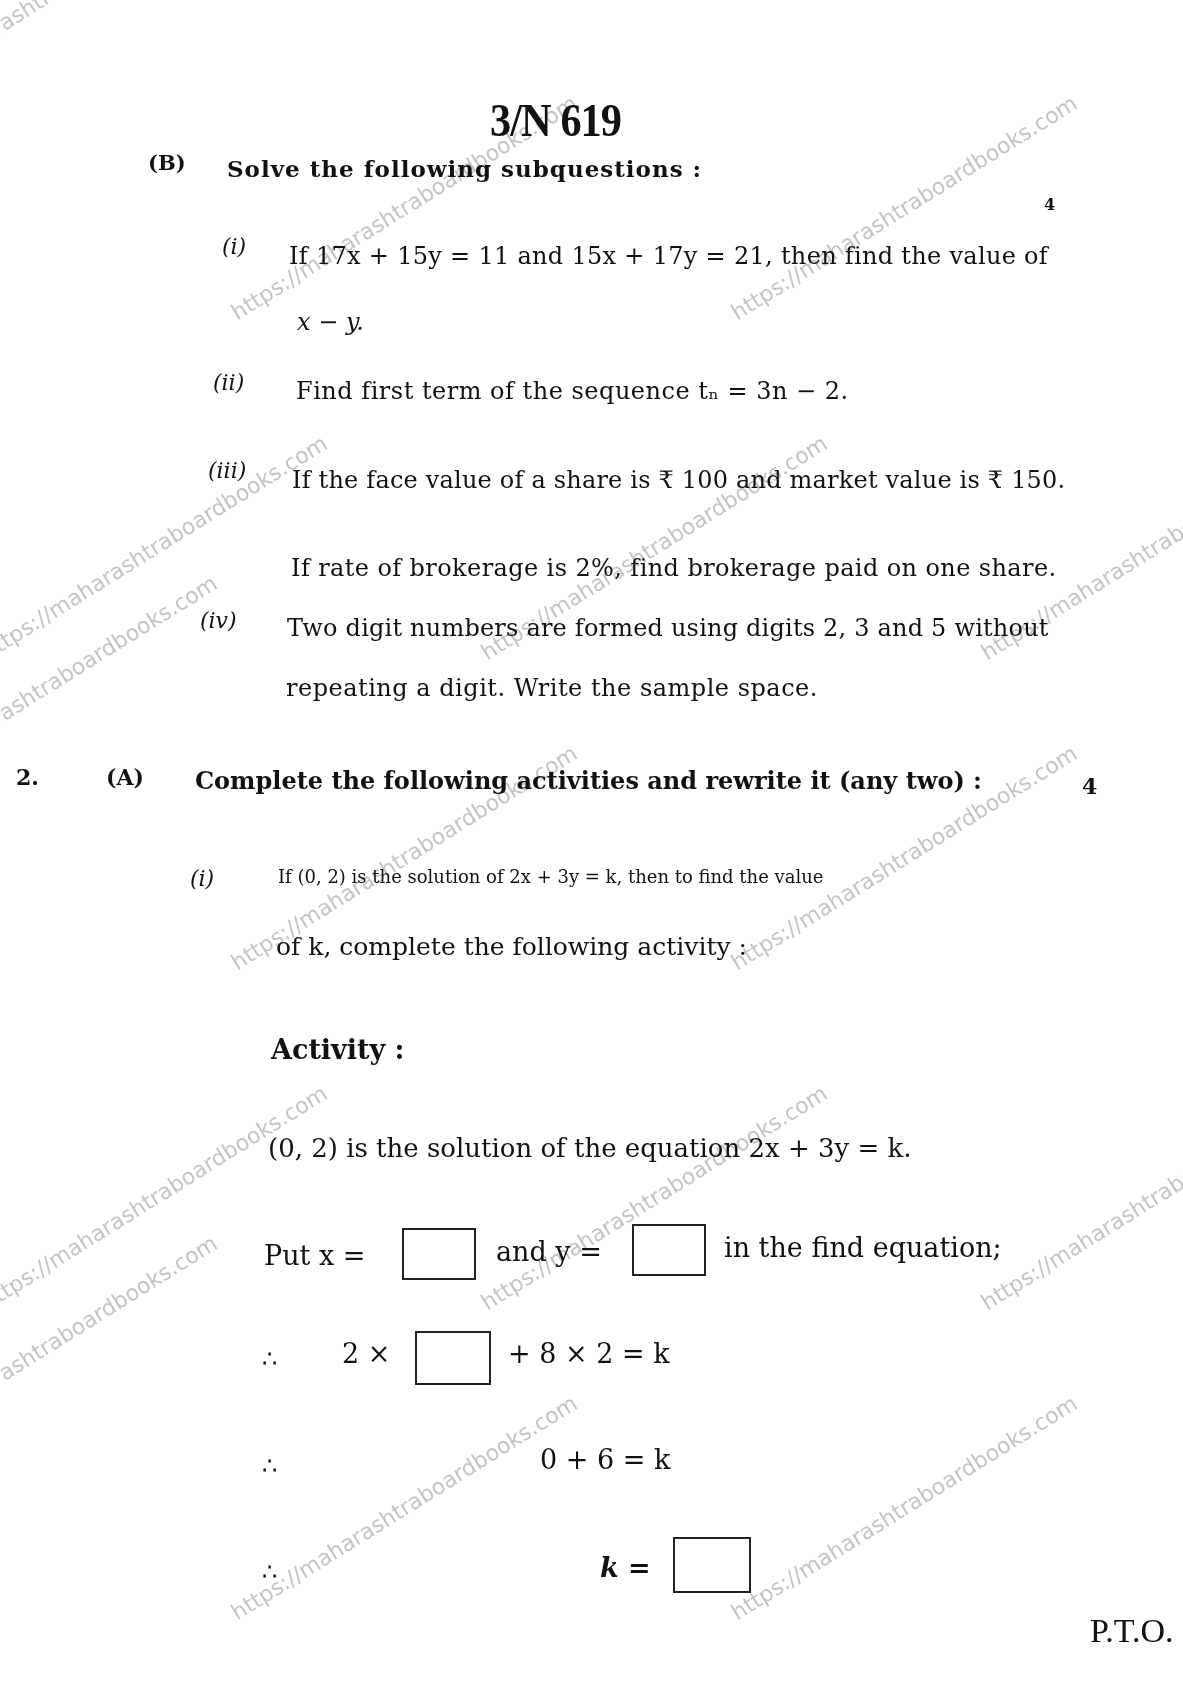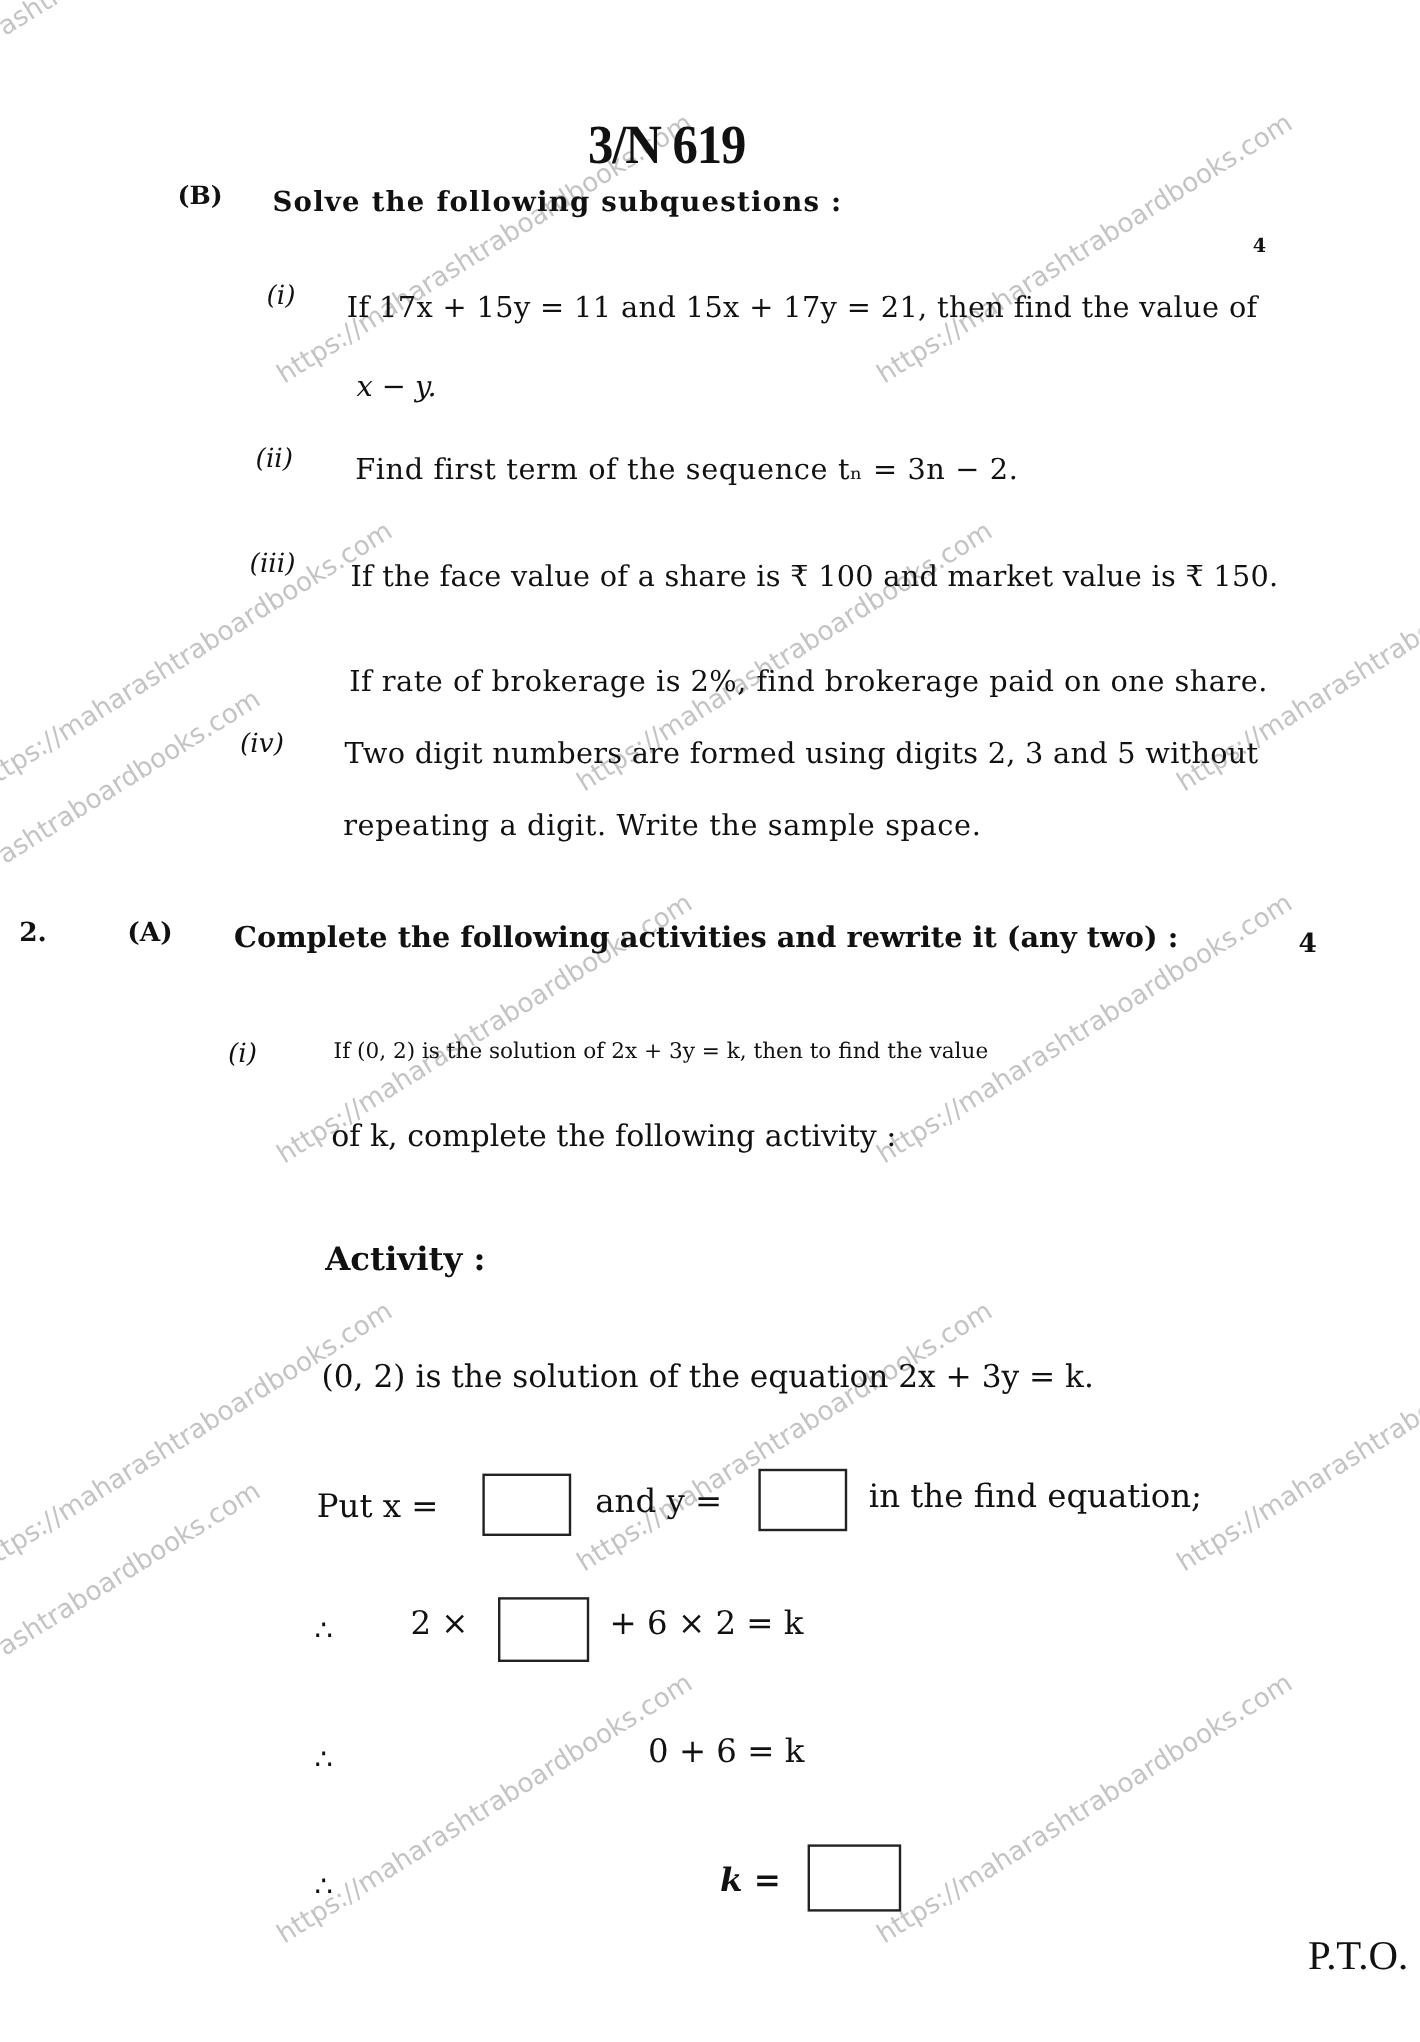--- a/index.html
+++ b/index.html
@@ -76,21 +76,21 @@
 
 <div class="abs q" style="left:264px; top:1240px; font-size:27px;">Put x =</div>
 <div class="box" style="left:402px; top:1228px; width:70px; height:48px;"></div>
 <div class="abs q" style="left:496px; top:1236px; font-size:27px;">and y =</div>
 <div class="box" style="left:632px; top:1224px; width:70px; height:48px;"></div>
 <div class="abs q" style="left:724px; top:1232px; font-size:27px;">in the find equation;</div>
 
 <div class="abs therefore" style="left:262px; top:1345px;">∴</div>
 <div class="abs q" style="left:342px; top:1338px; font-size:27px;">2 ×</div>
 <div class="box" style="left:415px; top:1331px; width:72px; height:50px;"></div>
-<div class="abs q" style="left:508px; top:1338px; font-size:27px;">+ 6 × 2 = k</div>
+<div class="abs q" style="left:508px; top:1338px; font-size:27px;">+ 8 × 2 = k</div>
 
 <div class="abs therefore" style="left:262px; top:1452px;">∴</div>
 <div class="abs q" style="left:540px; top:1444px; font-size:27px;">0 + 6 = k</div>
 
 <div class="abs therefore" style="left:262px; top:1558px;">∴</div>
 <div class="abs q ital bold" style="left:600px; top:1552px; font-size:27px;">k =</div>
 <div class="box" style="left:673px; top:1537px; width:74px; height:52px;"></div>
 
 <div class="abs pto" style="left:1090px; top:1612px;">P.T.O.</div>
 

